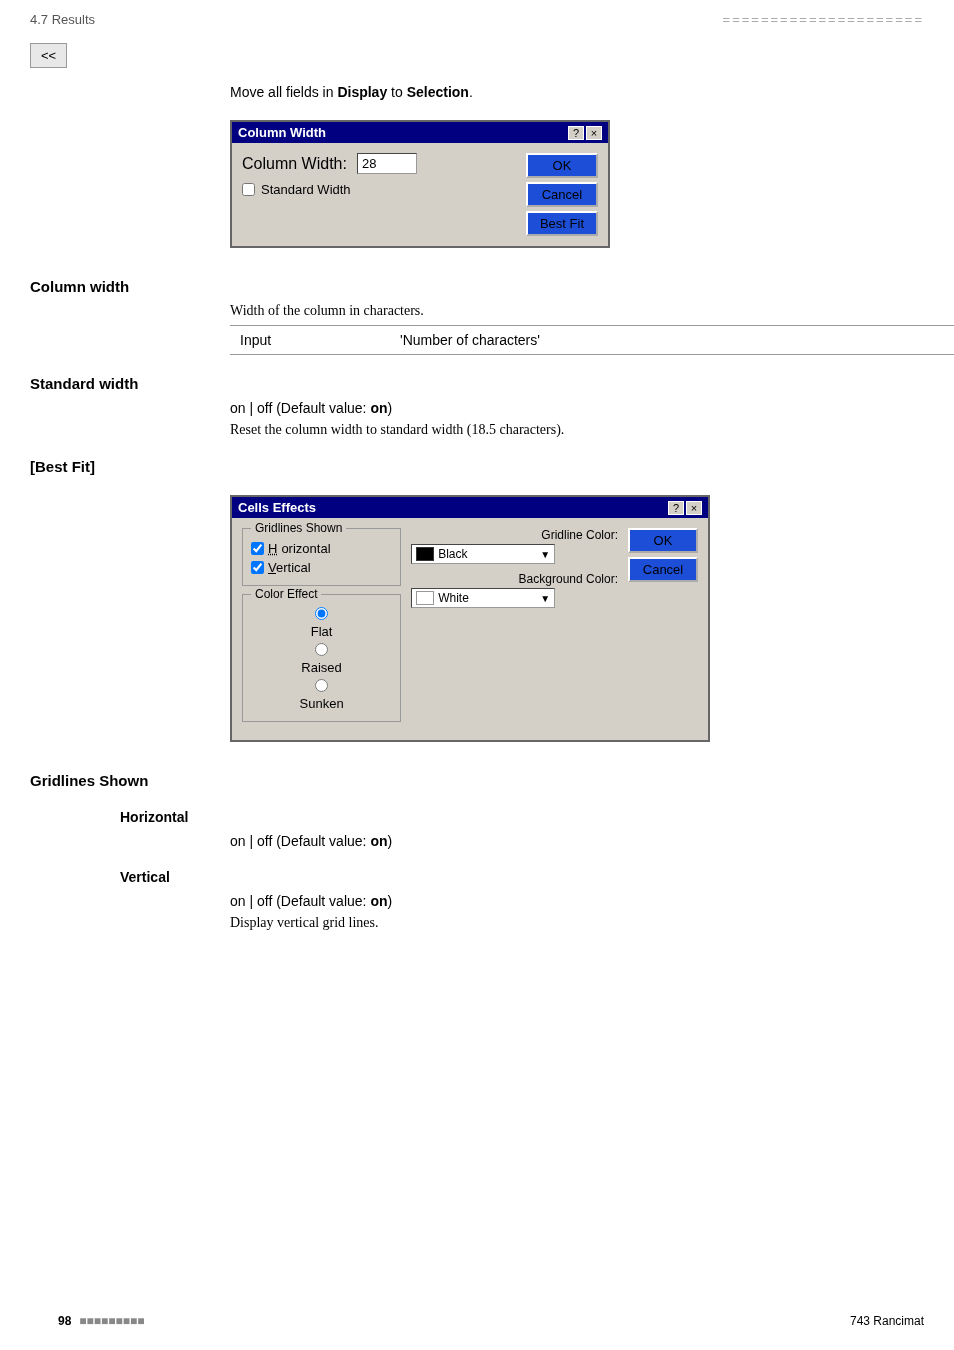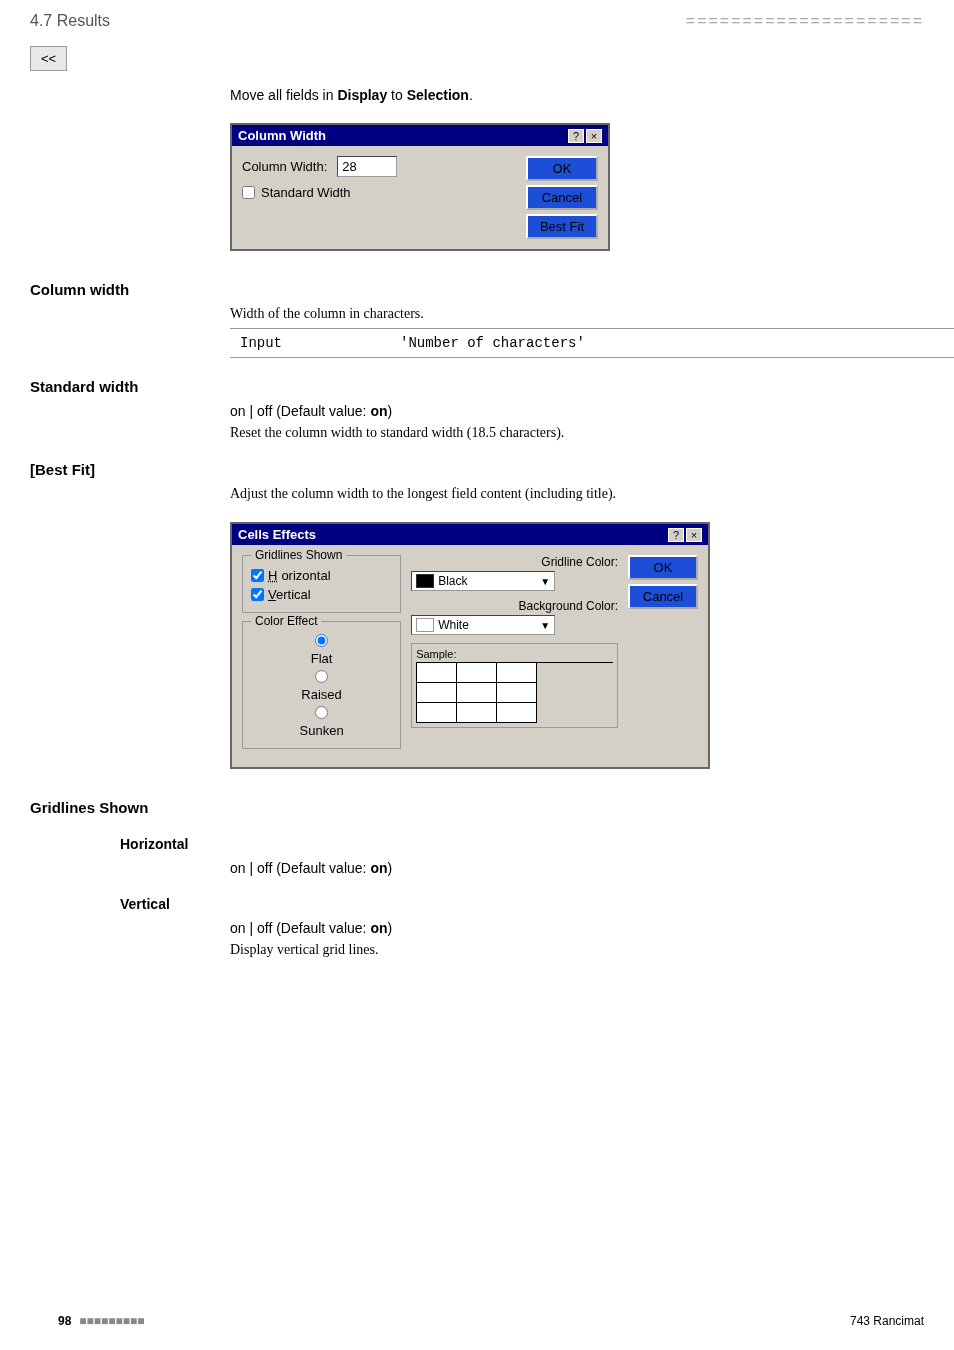--- a/index.html
+++ b/index.html
@@ -10,21 +10,21 @@
       font-family: Arial, sans-serif;
       font-size: 14px;
       color: #000;
       position: relative;
     }
 
     .page-header {
       display: flex;
       justify-content: space-between;
       padding: 12px 30px 0 30px;
-      font-size: 16px;
+      font-size: 13px;
       color: #555;
       text-align: right;
     }
 
     .back-button {
       display: inline-flex;
       align-items: center;
       justify-content: center;
       border: 1px solid #999;
       background: #e8e8e8;
@@ -82,21 +82,21 @@
     }
 
     .dialog-row {
       display: flex;
       align-items: center;
       gap: 10px;
       margin-bottom: 8px;
     }
 
     .dialog-label {
-      font-size: 13px;
+      font-size: 16px;
     }
 
     .dialog-input {
       border: 1px inset #999;
       background: #fff;
       padding: 2px 4px;
       font-size: 13px;
       width: 60px;
     }
 
@@ -161,21 +161,20 @@
       width: 100%;
       border-collapse: collapse;
       margin-bottom: 20px;
     }
 
     .input-table td {
       border-top: 1px solid #999;
       border-bottom: 1px solid #999;
       padding: 6px 10px;
       font-size: 14px;
-      font-family: Liberation Mono, monospace;
     }
 
     .input-table td:first-child {
       width: 160px;
     }
 
     
     .on-off {
       margin-bottom: 6px;
     }
@@ -409,23 +408,20 @@
       <span>on | off</span>
       <span>(Default value: </span><strong>on</strong><span>)</span>
     </div>
     <p>Reset the column width to standard width (18.5 characters).</p>
   </div>
 </div>
 
 
 <div class="section-block">
   <div class="section-heading">[Best Fit]</div>
-  <div class="section-content">
-    <p>Adjust the column width to the longest field content (including title).</p>
-  </div>
 </div>
 
 
 <div class="dialog-box cells-dialog">
   <div class="dialog-titlebar">
     <span>Cells Effects</span>
     <div class="dialog-titlebar-controls">
       <button class="title-btn">?</button>
       <button class="title-btn">×</button>
     </div>
@@ -480,34 +476,20 @@
 
       <div class="color-select-row">
         <div class="color-select-label">Background Color:</div>
         <div class="color-select">
           <span class="color-swatch" style="background:#ffffff; border:1px solid #999;"></span>
           <span>White</span>
           <span class="select-arrow">▼</span>
         </div>
       </div>
 
-      <div class="sample-box">
-        <div class="sample-label">Sample:</div>
-        <div class="sample-grid">
-          <div class="sample-cell"></div>
-          <div class="sample-cell"></div>
-          <div class="sample-cell"></div>
-          <div class="sample-cell"></div>
-          <div class="sample-cell"></div>
-          <div class="sample-cell"></div>
-          <div class="sample-cell"></div>
-          <div class="sample-cell"></div>
-          <div class="sample-cell"></div>
-        </div>
-      </div>
     </div>
 
     <div class="cells-right">
       <button class="dialog-btn">OK</button>
       <button class="dialog-btn">Cancel</button>
     </div>
   </div>
 </div>
 
 

